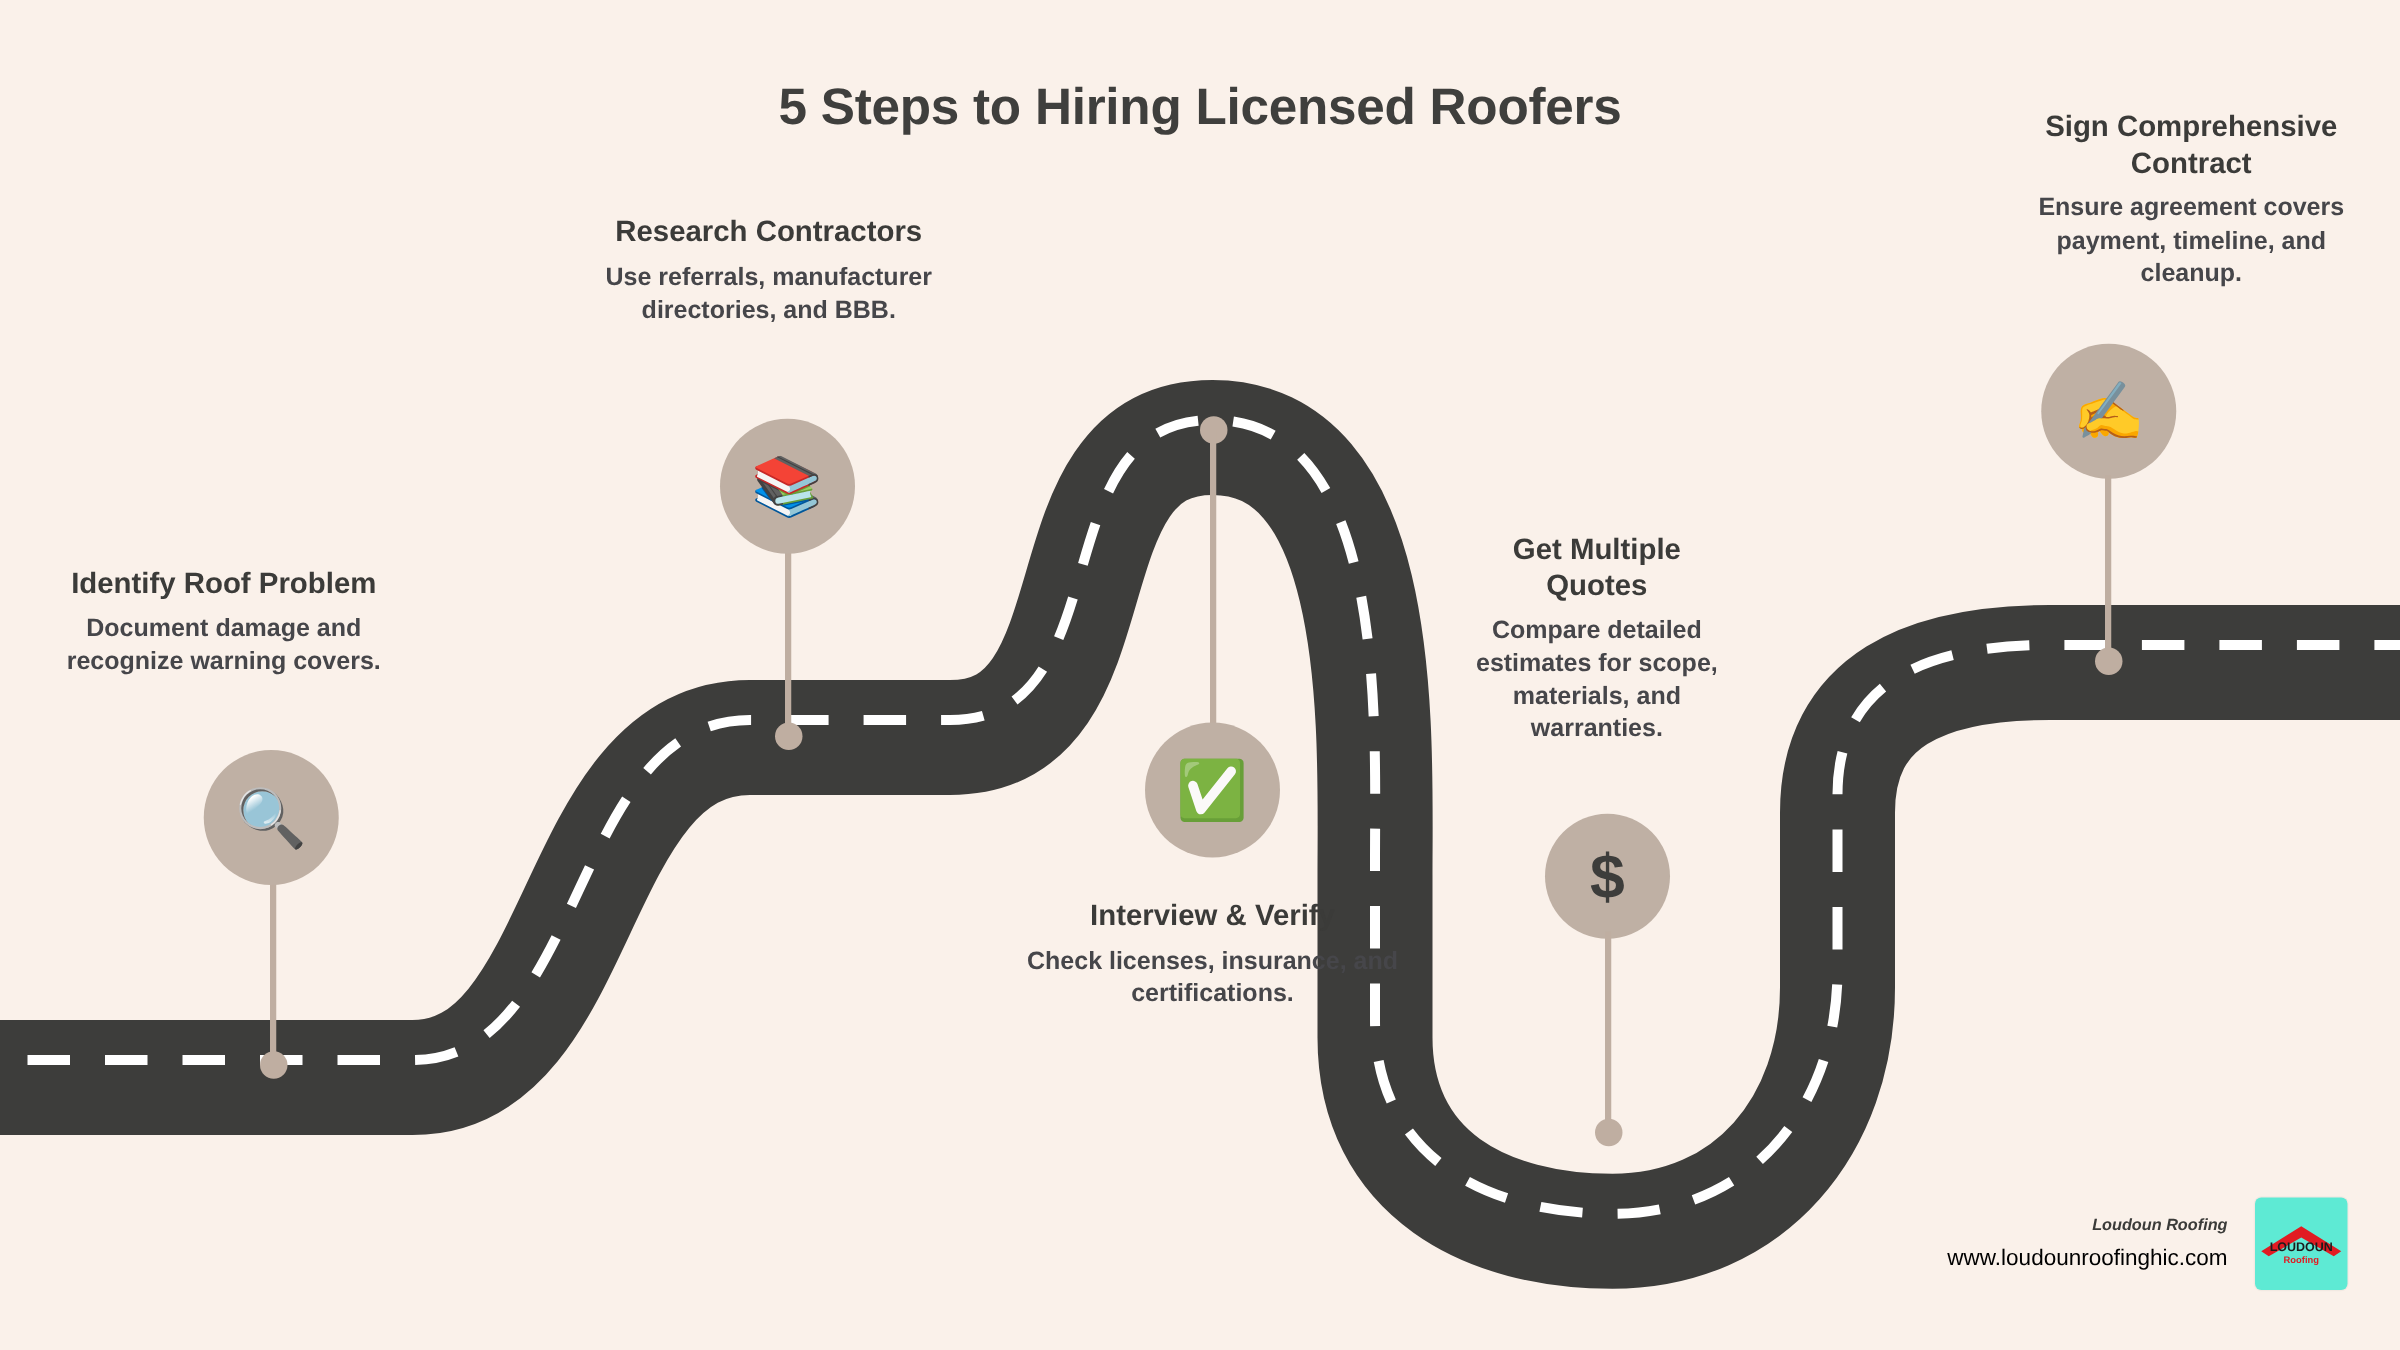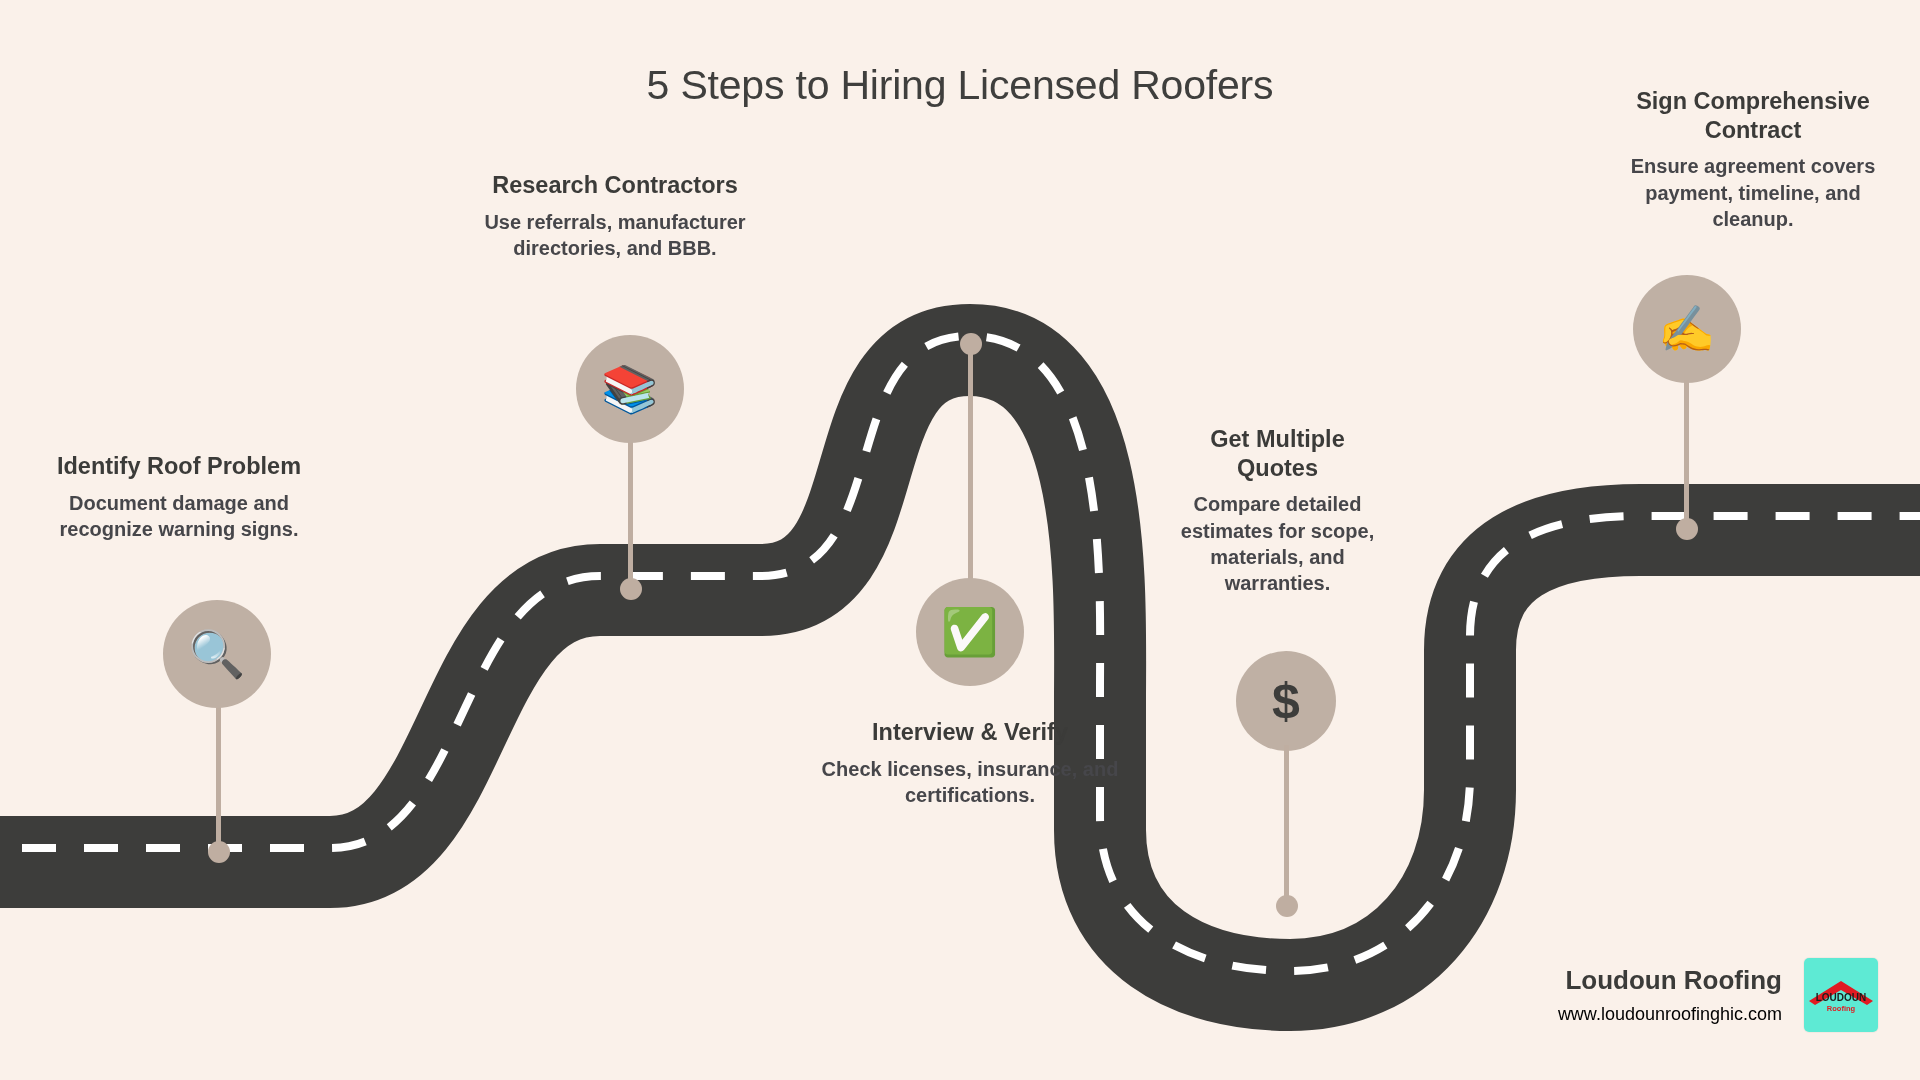--- a/index.html
+++ b/index.html
@@ -26,21 +26,21 @@
   }
 
   
   .title {
     position: absolute;
     left: 0;
     top: 62px;
     width: 1920px;
     text-align: center;
     font-size: 41px;
-    font-weight: normal;
+    font-weight: bold;
     color: #3f3f3d;
     letter-spacing: -0.2px;
   }
 
   
   .step-text {
     position: absolute;
     text-align: center;
     color: #3f3f3d;
   }
@@ -102,24 +102,25 @@
     bottom: 48px;
     display: flex;
     align-items: center;
     gap: 22px;
   }
   #brand-text {
     text-align: right;
     color: #3b3b39;
   }
   #brand-name {
-    font-size: 26px;
+    font-size: 13px;
     font-weight: bold;
     line-height: 1.25;
     margin-bottom: 8px;
+    font-style: italic;
   }
   #brand-url {
     font-size: 18px;
     color: #000000;
     line-height: 1.2;
   }
   #brand-logo {
     width: 74px;
     height: 74px;
     background: #5eead4;
@@ -153,21 +154,21 @@
 
     <use href="#routeline" fill="none" stroke="#3d3d3b" stroke-width="92" stroke-linecap="butt" stroke-linejoin="round"></use>
 
     <use href="#routeline" fill="none" stroke="#ffffff" stroke-width="8" stroke-dasharray="34 28" stroke-linecap="butt" transform="translate(0,-14)"></use>
   </svg>
 
   <div class="title">5 Steps to Hiring Licensed Roofers</div>
 
   <div class="step-text" style="left:38px; top:452px; width:282px;">
     <p class="step-title">Identify Roof Problem</p>
-    <p class="step-desc">Document damage and recognize warning signs.</p>
+    <p class="step-desc">Document damage and recognize warning covers.</p>
   </div>
   <div class="stem" style="left:216px; top:664px; height:188px;"></div>
   <div class="pin-dot" style="left:208px; top:841px;"></div>
   <div class="bubble" style="left:163px; top:600px; width:108px; height:108px;">
     <span class="bubble-emoji">🔍</span>
   </div>
 
   <div class="step-text" style="left:471px; top:171px; width:288px;">
     <p class="step-title">Research Contractors</p>
     <p class="step-desc">Use referrals, manufacturer directories, and BBB.</p>

